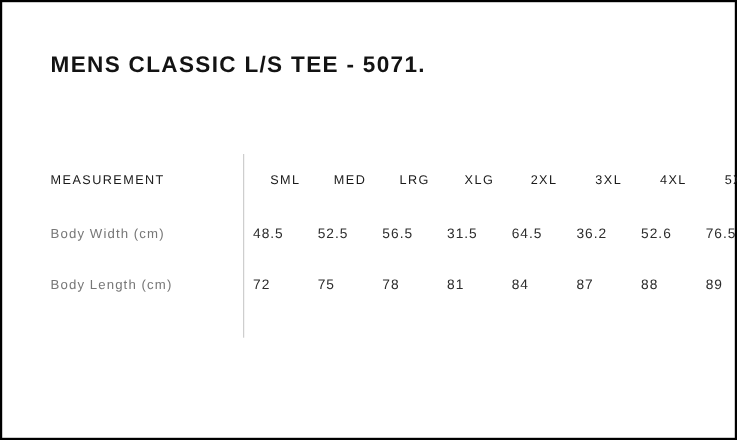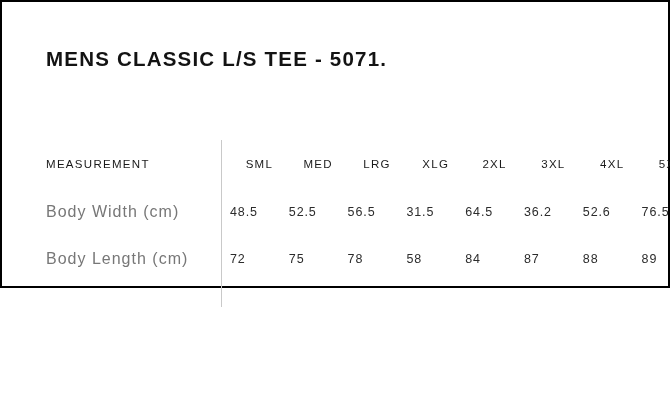--- a/index.html
+++ b/index.html
@@ -10,21 +10,21 @@
     width: 670px;
     height: 400px;
     background: #ffffff;
     font-family: "Liberation Sans", sans-serif;
     color: #222222;
     overflow: hidden;
   }
   .page {
     position: relative;
     width: 670px;
-    height: 288px;
+    height: 400px;
     box-sizing: border-box;
     border: 2px solid #000000;
     background: #ffffff;
   }
   .inner {
     position: absolute;
     left: 44px;
     top: 0;
     right: 30px;
     bottom: 0;
@@ -79,21 +79,21 @@
     vertical-align: middle;
     font-size: 12.5px;
     letter-spacing: 0.9px;
     text-align: left;
     color: #2c2c2c;
   }
   .data-row td.measure-col {
     text-align: left;
     color: #777777;
     letter-spacing: 1px;
-    font-size: 16px;
+    font-size: 12px;
   }
   .vrule {
     position: absolute;
     left: 175px;
     top: 138px;
     width: 1px;
     height: 167px;
     background: #c9c9c9;
   }
   .note {
@@ -142,21 +142,21 @@
             <td>64.5</td>
             <td>36.2</td>
             <td>52.6</td>
             <td>76.5</td>
           </tr>
           <tr class="data-row">
             <td class="measure-col">Body Length (cm)</td>
             <td>72</td>
             <td>75</td>
             <td>78</td>
-            <td>58</td>
+            <td>81</td>
             <td>84</td>
             <td>87</td>
             <td>88</td>
             <td>89</td>
           </tr>
         </tbody>
       </table>
     </div>
 
 

